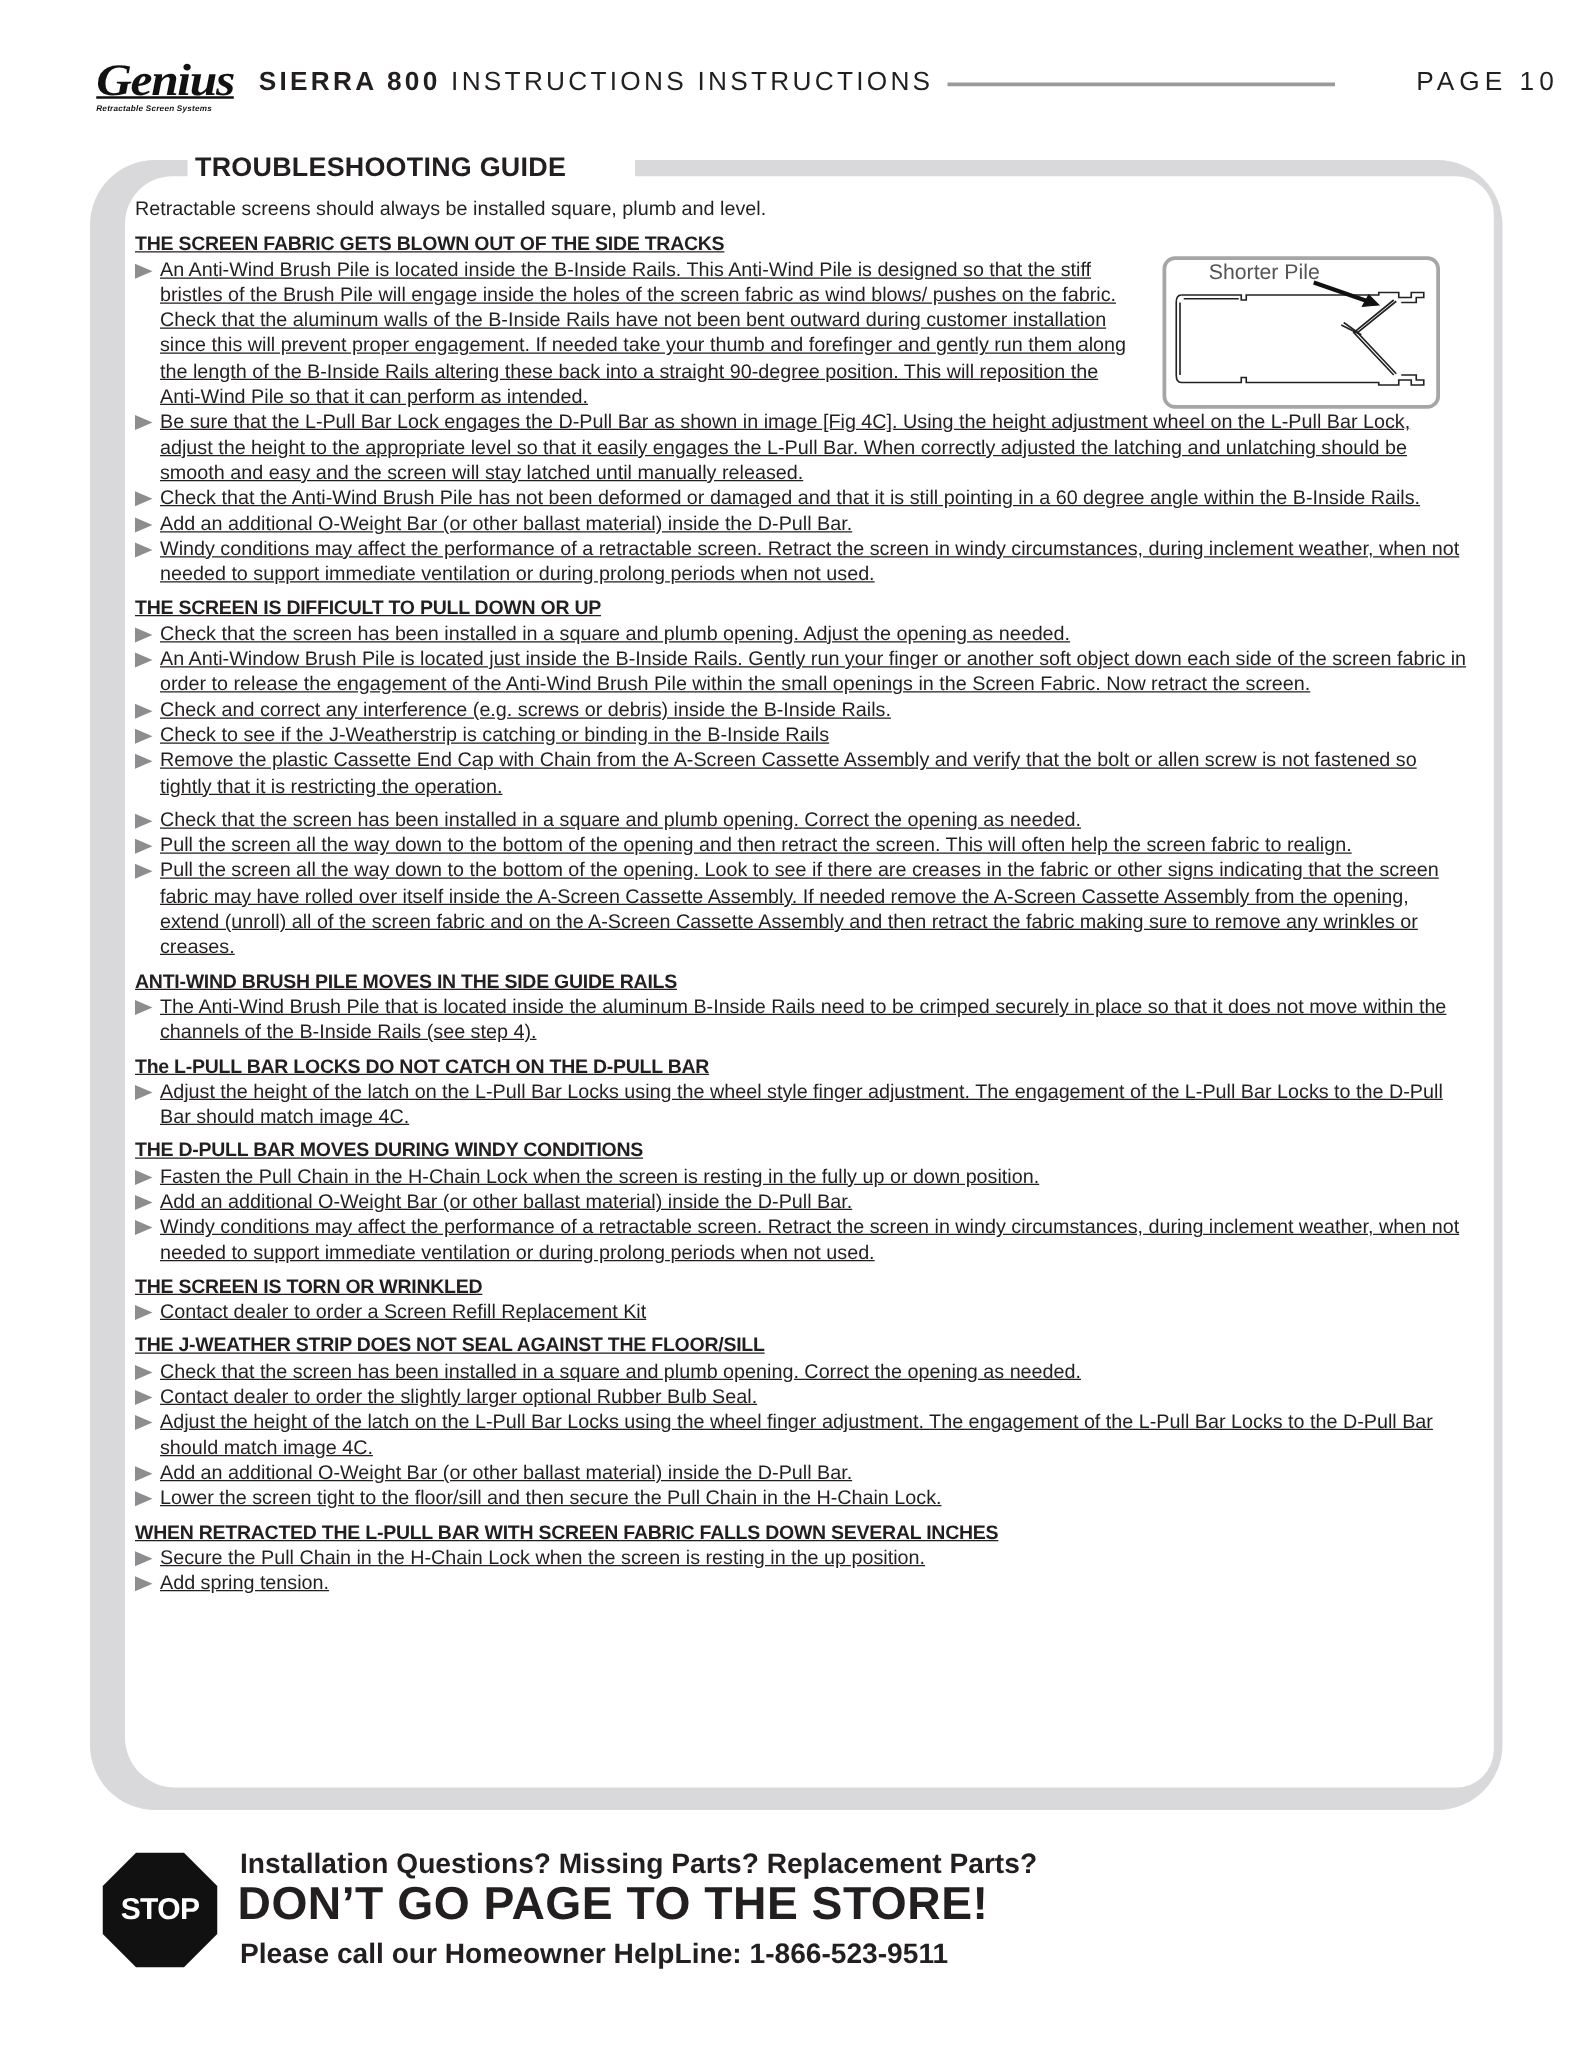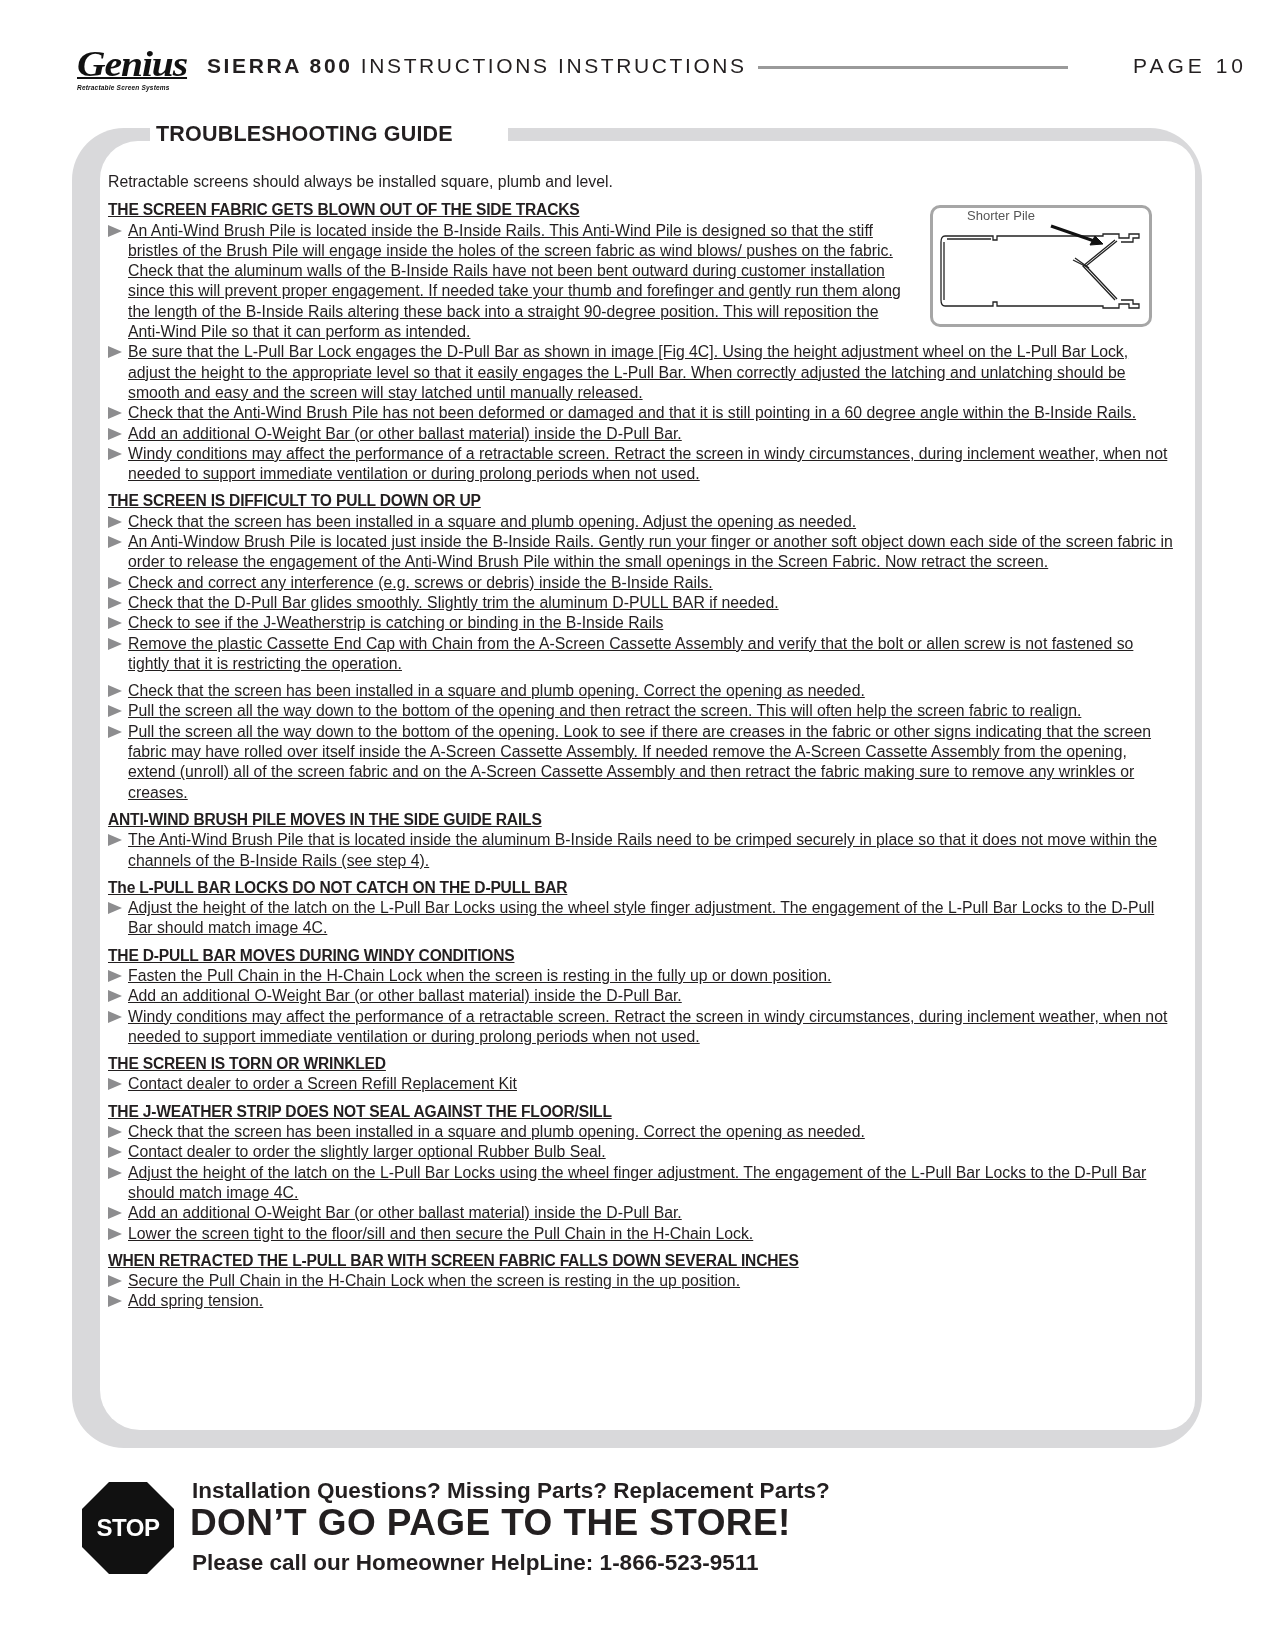--- a/index.html
+++ b/index.html
@@ -49,39 +49,39 @@
     }
     .frame-title {
       position: absolute; left: 156px; top: 122px; font-size: 21.5px; font-weight: bold;
       letter-spacing: 0.2px; white-space: nowrap; color: #231f20;
     }
     
     .content {
       position: absolute; left: 108px; top: 158px; width: 1065px;
       font-size: 15.8px; line-height: 20.3px;
     }
-    .intro { margin: 14px 0 8px 0; }
+    .intro { margin: 0 0 8px 0; }
     .section { margin-bottom: 7px; text-decoration: underline; }
     .section-title {
       font-weight: bold; font-size: 15.6px; letter-spacing: -0.2px; margin: 0;
     }
     .bullet { position: relative; padding-left: 20px; margin: 0; }
     .bullet .tri {
       position: absolute; left: 0; top: 4px; width: 0; height: 0;
       border-top: 6.5px solid transparent; border-bottom: 6.5px solid transparent;
       border-left: 14px solid #8d8d8f;
     }
     .first-section .bullet.narrow { width: 785px; }
     
     .figure {
       position: absolute; left: 930px; top: 205px; width: 216px; height: 116px;
       border: 3px solid #a6a6a6; border-radius: 10px; background: #fff;
     }
     .figure-label {
-      position: absolute; left: 34px; top: 0; font-size: 13px; color: #555; white-space: nowrap;
+      position: absolute; left: 34px; top: 0; font-size: 17px; color: #555; white-space: nowrap;
     }
     .figure svg { position: absolute; left: 0; top: 0; }
     
     .stop-sign { position: absolute; left: 82px; top: 1482px; width: 92px; height: 112px; }
     .stop-text {
       position: absolute; left: 0; top: 32px; width: 92px; text-align: center;
       font-size: 24px; font-weight: bold; color: #fff; letter-spacing: -0.5px;
     }
     .footer-q {
       position: absolute; left: 192px; top: 1478px; font-size: 22.5px; font-weight: bold; white-space: nowrap;
@@ -141,21 +141,20 @@
         <p class="bullet"><span class="tri"></span><span>Be sure that the L-Pull Bar Lock engages the D-Pull Bar as shown in image [Fig 4C].  Using the height adjustment wheel on the L-Pull Bar Lock, adjust the height to the appropriate level so that it easily engages the L-Pull Bar.  When correctly adjusted the latching and unlatching should be smooth and easy and the screen will stay latched until manually released.</span></p>
         <p class="bullet"><span class="tri"></span><span>Check that the Anti-Wind Brush Pile has not been deformed or damaged and that it is still pointing in a 60 degree angle within the B-Inside Rails.</span></p>
         <p class="bullet"><span class="tri"></span><span>Add an additional O-Weight Bar (or other ballast material) inside the D-Pull Bar.</span></p>
         <p class="bullet"><span class="tri"></span><span>Windy conditions may affect the performance of a retractable screen.  Retract the screen in windy circumstances, during inclement weather, when not needed to support immediate ventilation or during prolong periods when not used.</span></p>
       </div>
       <div class="section">
         <p class="section-title">THE SCREEN IS DIFFICULT TO PULL DOWN OR UP</p>
         <p class="bullet"><span class="tri"></span><span>Check that the screen has been installed in a square and plumb opening.  Adjust the opening as needed.</span></p>
         <p class="bullet"><span class="tri"></span><span>An Anti-Window Brush Pile is located just inside the B-Inside Rails.  Gently run your finger or another soft object down each side of the screen fabric in order to release the engagement of the Anti-Wind Brush Pile within the small openings in the Screen Fabric.   Now retract the screen.</span></p>
         <p class="bullet"><span class="tri"></span><span>Check and correct any interference (e.g. screws or debris) inside the B-Inside Rails.</span></p>
-        <p class="bullet"><span class="tri"></span><span>Check that the D-Pull Bar glides smoothly.  Slightly trim the aluminum D-PULL BAR if needed.</span></p>
         <p class="bullet"><span class="tri"></span><span>Check to see if the J-Weatherstrip is catching or binding in the B-Inside Rails</span></p>
         <p class="bullet"><span class="tri"></span><span>Remove the plastic Cassette End Cap with Chain from the A-Screen Cassette Assembly and verify that the bolt or allen screw is not fastened so tightly that it is restricting the operation.</span></p>
       </div>
       <div class="section">
         <p class="bullet"><span class="tri"></span><span>Check that the screen has been installed in a square and plumb opening.  Correct the opening as needed.</span></p>
         <p class="bullet"><span class="tri"></span><span>Pull the screen all the way down to the bottom of the opening and then retract the screen.  This will often help the screen fabric to realign.</span></p>
         <p class="bullet"><span class="tri"></span><span>Pull the screen all the way down to the bottom of the opening.  Look to see if there are creases in the fabric or other signs indicating that the screen fabric may have rolled over itself inside the A-Screen Cassette Assembly.  If needed remove the A-Screen Cassette Assembly from the opening, extend (unroll) all of the screen fabric and on the A-Screen Cassette Assembly and then retract the fabric making sure to remove any wrinkles or creases.</span></p>
       </div>
       <div class="section">
         <p class="section-title">ANTI-WIND BRUSH PILE MOVES IN THE SIDE GUIDE RAILS</p>

